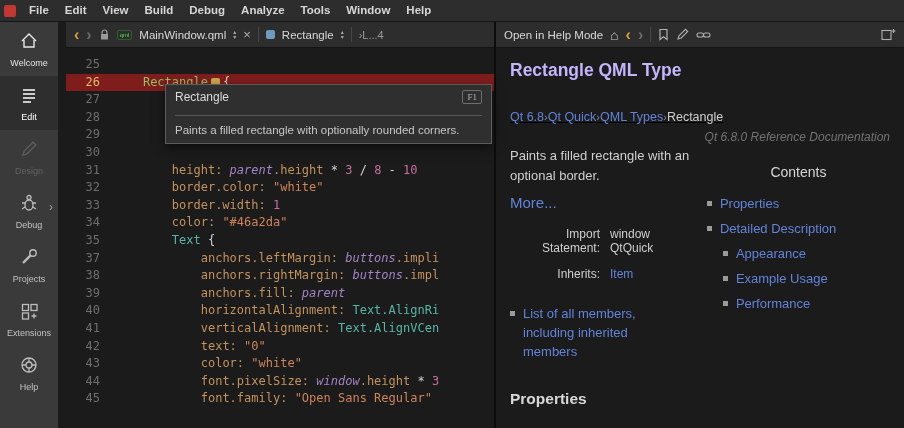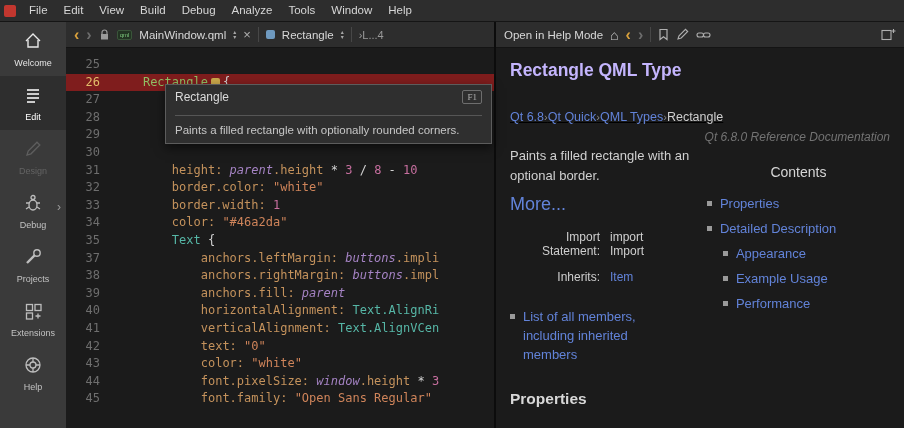--- a/index.html
+++ b/index.html
@@ -2,24 +2,24 @@
 <html><head>
 <meta charset="utf-8">
 <style>
   *{margin:0;padding:0;box-sizing:border-box;}
   html,body{width:904px;height:428px;overflow:hidden;background:#1b1b1b;
     font-family:"Liberation Sans",sans-serif;position:relative;}
   
   .menubar{position:absolute;top:0;left:0;width:904px;height:22px;background:#2d2d2d;
     border-bottom:1px solid #151515;display:flex;align-items:center;}
   .app-icon{width:12px;height:12px;background:#c2372f;border-radius:2px;margin:0 5px 0 4px;flex:none;}
-  .menu-items{display:flex;align-items:center;height:100%;}
+  .menu-items{display:flex;align-items:center;height:100%;font-weight:bold;}
   .menu-item{color:#d6d6d6;font-size:11.5px;padding:0 8px;line-height:21px;cursor:default;}
   
-  .sidebar{position:absolute;top:22px;left:0;width:66px;height:406px;background:#3a3a3a;}
+  .sidebar{position:absolute;top:22px;left:0;width:58px;height:406px;background:#3a3a3a;}
   .mode{height:54px;display:flex;flex-direction:column;align-items:center;justify-content:center;
     gap:3px;position:relative;color:#bdbdbd;}
   .mode .label{font-size:9px;color:#c2c2c2;}
   .mode svg{stroke:currentColor;}
   .mode.active{background:#2e2e2e;color:#ffffff;}
   .mode.active .label{color:#ffffff;}
   .mode.bright{color:#e9e9e9;}
   .mode.bright .label{color:#e4e4e4;}
   .mode.disabled{color:#5e5e5e;}
   .mode.disabled .label{color:#636363;text-align:center;}
@@ -69,21 +69,21 @@
   .h-title{font-size:17.5px;font-weight:bold;color:#c4b5fd;}
   .breadcrumb{margin-top:29px;font-size:12.5px;display:flex;align-items:center;flex-wrap:nowrap;text-decoration:underline;}
   .bc-link{color:#6283d9;text-decoration:none;}
   .bc-sep{color:#8a8a8a;font-size:11px;}
   .bc-current{color:#cfcfcf;}
   .refdoc{text-align:right;font-style:italic;color:#737373;font-size:12px;margin-top:6px;}
   .columns{display:flex;margin-top:2px;}
   .col-left{width:200px;}
   .col-right{margin-left:auto;width:186px;}
   .h-para{font-size:13px;color:#d0d0d0;line-height:1.5;}
-  a.more-link{display:inline-block;margin-top:9px;color:#6283d9;font-size:18px;text-decoration:none;}
+  a.more-link{display:inline-block;margin-top:9px;color:#6283d9;font-size:15px;text-decoration:none;}
   .import-table{margin:16px 0 0 14px;display:grid;grid-template-columns:76px 60px;
     column-gap:10px;row-gap:12px;font-size:12px;line-height:1.15;}
   .imp-label{text-align:right;color:#cfcfcf;}
   .imp-value{color:#cfcfcf;}
   a.inh-link{color:#6283d9;text-decoration:none;}
   .members-item{margin-top:24px;display:flex;gap:8px;width:175px;}
   .sq-bullet{width:5px;height:5px;background:#9a9a9a;margin-top:6px;flex:none;}
   a.members-link{color:#6283d9;font-size:13px;line-height:1.45;text-decoration:none;}
   .contents-title{font-size:14px;color:#d6d6d6;margin-top:18px;text-align:center;}
   .contents-list{margin-top:15px;}
@@ -345,21 +345,21 @@
         <span class="bc-current">Rectangle</span>
       </div>
     <div class="refdoc">Qt 6.8.0 Reference Documentation</div>
 
     <div class="columns">
       <div class="col-left">
         <div class="h-para">Paints a filled rectangle with an optional border.</div>
         <a class="more-link">More...</a>
         <div class="import-table">
           <div class="imp-label">Import Statement:</div>
-          <div class="imp-value">import Import</div>
+          <div class="imp-value">window QtQuick</div>
           <div class="imp-label">Inherits:</div>
           <div class="imp-value"><a class="inh-link">Item</a></div>
         </div>
         <div class="members-item">
           <span class="sq-bullet"></span>
           <a class="members-link">List of all members, including inherited members</a>
         </div>
       </div>
       <div class="col-right">
         <div class="contents-title">Contents</div>

